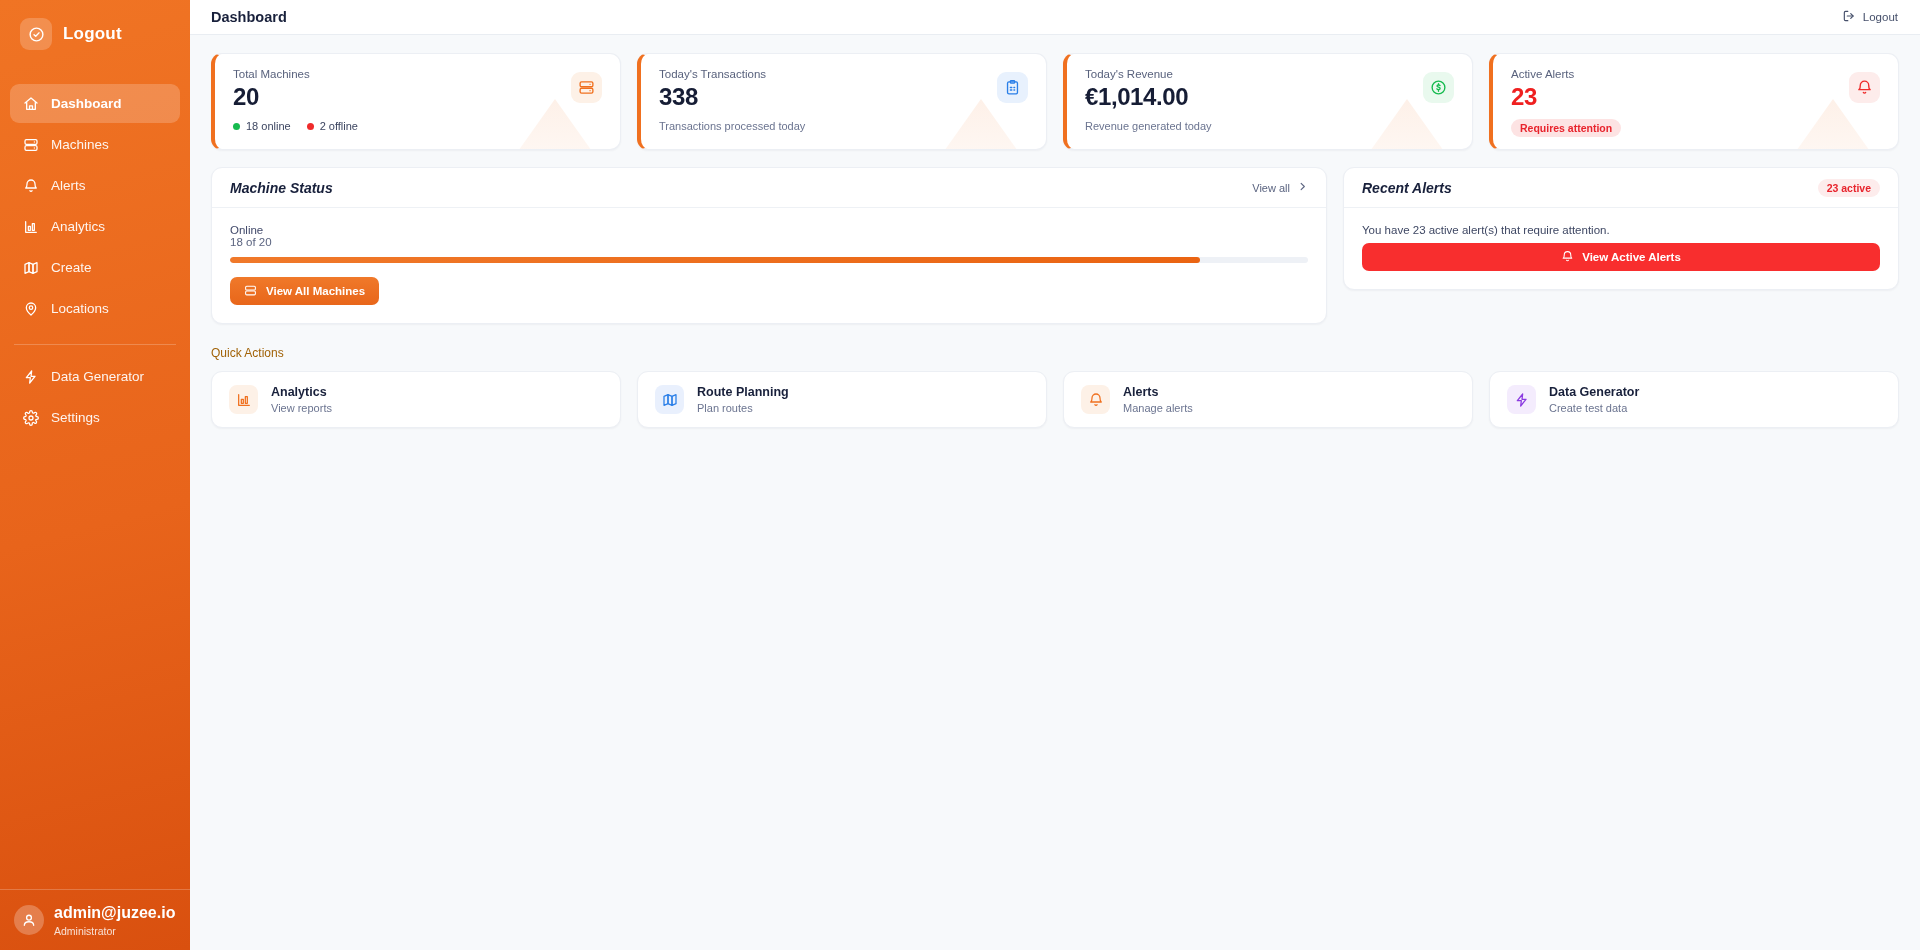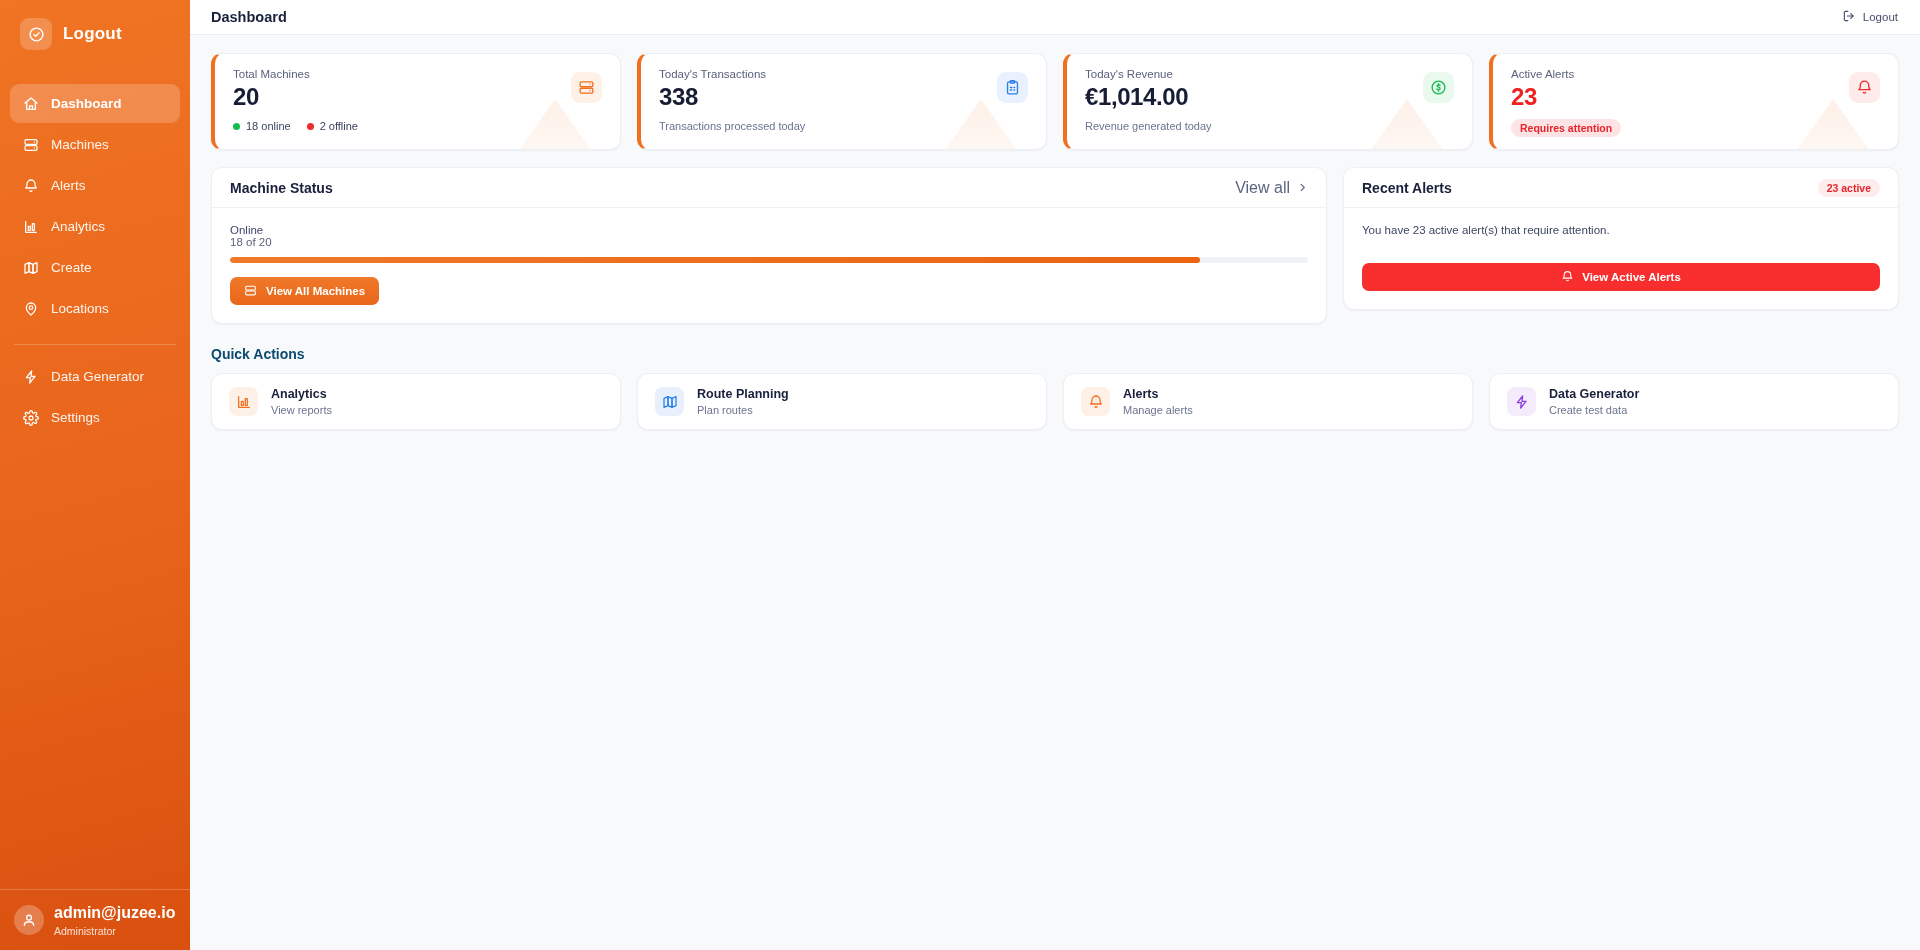--- a/index.html
+++ b/index.html
@@ -110,22 +110,22 @@
   
   .panels { display: flex; gap: 16px; margin-top: 17px; align-items: flex-start; }
   .panel {
     background: #fff; border: 1px solid #eceff4; border-radius: 11px;
     box-shadow: 0 1px 2px rgba(22,30,56,0.045); overflow: hidden;
   }
   .panel-head {
     height: 40px; display: flex; align-items: center; justify-content: space-between;
     padding: 0 18px; border-bottom: 1px solid #eef1f5;
   }
-  .panel-title { font-size: 14px; font-weight: 700; color: #18203b; }
-  .view-all { display: flex; align-items: center; gap: 7px; font-size: 16px; color: #5b6480; cursor: pointer; }
+  .panel-title { font-size: 14px; font-weight: 700; color: #18203b; font-style: italic; }
+  .view-all { display: flex; align-items: center; gap: 7px; font-size: 11px; color: #5b6480; cursor: pointer; }
   .badge-count {
     padding: 3px 9px; border-radius: 11px; background: #fdecec;
     color: #e8242d; font-size: 10.5px; font-weight: 600;
   }
   .panel-body { padding: 16px 18px 18px 18px; }
 
   .status-row { display: flex; justify-content: flex-end; align-items: baseline; flex-direction: column; }
   .status-label { font-size: 11.5px; color: #41496a; font-weight: 500; }
   .status-count { font-size: 11.5px; color: #5b6480; }
   .track { height: 6px; border-radius: 4px; background: #eef1f6; margin-top: 9px; overflow: hidden; }
@@ -133,28 +133,28 @@
 
   .btn-primary {
     margin-top: 14px; display: inline-flex; align-items: center; gap: 9px;
     height: 28px; padding: 0 14px; border-radius: 7px; border: none;
     background: linear-gradient(180deg,#f0792a,#e8661a); color: #fff;
     font-size: 11.5px; font-weight: 600; cursor: pointer;
     font-family: "Liberation Sans", sans-serif;
   }
   .alerts-text { font-size: 11.5px; color: #3e4763; }
   .btn-danger {
-    margin-top: 27px; width: 100%; height: 28px; border: none; border-radius: 7px;
+    margin-top: 7px; width: 100%; height: 28px; border: none; border-radius: 7px;
     background: #f82e2e; color: #fff; font-size: 11.5px; font-weight: 700;
     display: flex; align-items: center; justify-content: center; gap: 8px;
     cursor: pointer; font-family: "Liberation Sans", sans-serif;
   }
 
   
-  .section-title { font-size: 14px; font-weight: 700; color: #0c4a6e; margin: 22px 0 11px 0; }
+  .section-title { font-size: 12px; font-weight: 400; color: #a16207; margin: 22px 0 11px 0; }
   .qa-row { display: flex; gap: 16px; }
   .qa {
     flex: 1; height: 57px; background: #fff; border: 1px solid #eceff4;
     border-radius: 11px; box-shadow: 0 1px 2px rgba(22,30,56,0.045);
     display: flex; align-items: center; gap: 13px; padding: 0 17px;
     cursor: pointer; position: relative; overflow: hidden;
   }
   .qa-icon {
     width: 29px; height: 29px; border-radius: 8px; flex: 0 0 29px;
     display: flex; align-items: center; justify-content: center;

